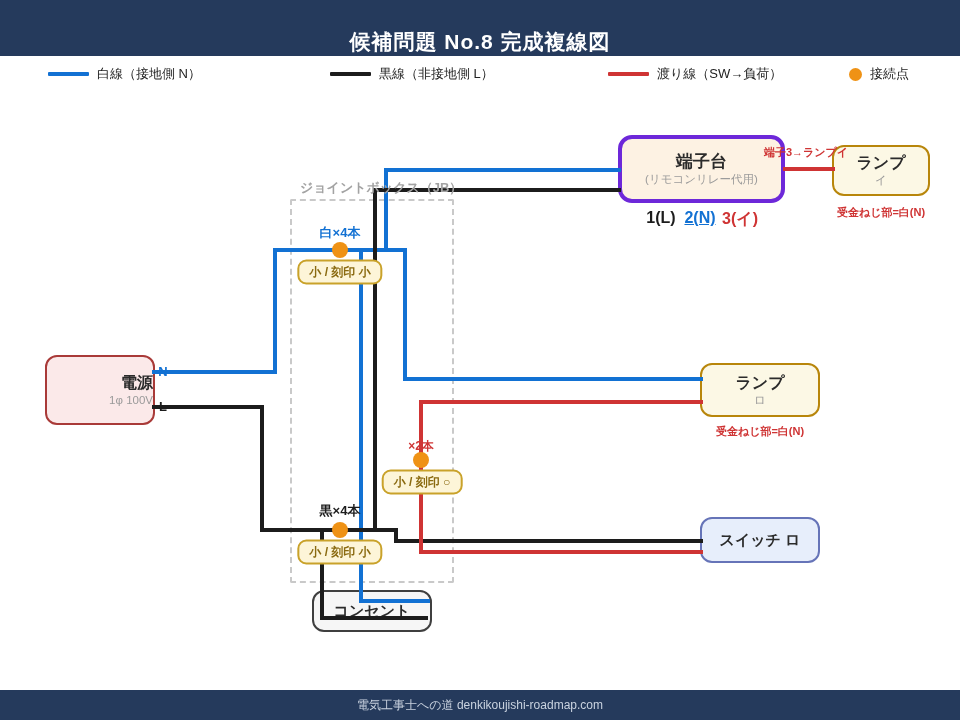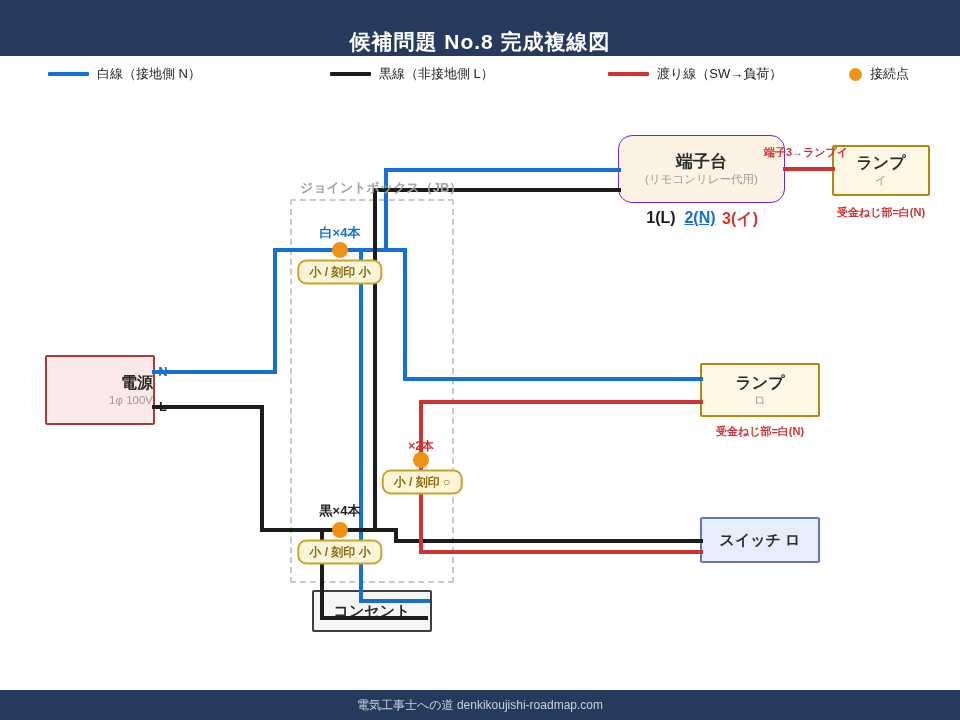--- a/index.html
+++ b/index.html
@@ -25,29 +25,29 @@
   .legend-item .swatch-dot{width:13px;height:13px;border-radius:50%;}
   .legend-item .ltxt{font-size:13px;font-weight:normal;color:#222222;white-space:nowrap;}
   
   .jb-rect{
     position:absolute;left:290px;top:199px;width:160px;height:380px;
     border:2px dashed #c9c9c9;border-radius:2px;
   }
   .jb-label{position:absolute;left:300px;top:179px;font-size:13px;font-weight:bold;color:#a3a3a3;white-space:nowrap;}
   
   .box{
-    position:absolute;box-sizing:border-box;border-radius:2px;
+    position:absolute;box-sizing:border-box;border-radius:12px;
     display:flex;flex-direction:column;align-items:center;justify-content:center;
     line-height:1.25;
   }
   .box .btitle{font-weight:bold;color:#2b2b2b;white-space:nowrap;}
   .box .bsub{color:#9a9a9a;font-size:11.5px;white-space:nowrap;}
   .box-power{left:45px;top:355px;width:110px;height:70px;background:#fbe9e9;border:2.5px solid #a93a38;align-items:flex-end;}
   .box-power .btitle{font-size:16px;}
-  .box-terminal{left:618px;top:135px;width:167px;height:68px;background:#fdf2e3;border:1px solid #6d28d9;border-radius:14px;}
+  .box-terminal{left:618px;top:135px;width:167px;height:68px;background:#fdf2e3;border:4px solid #6d28d9;border-radius:14px;}
   .box-terminal .btitle{font-size:17px;}
   .box-lamp-i{left:832px;top:145px;width:98px;height:51px;background:#fcf8e5;border:2.5px solid #b8860b;}
   .box-lamp-i .btitle{font-size:16px;}
   .box-lamp-ro{left:700px;top:363px;width:120px;height:54px;background:#fcf8e5;border:2.5px solid #b8860b;}
   .box-lamp-ro .btitle{font-size:16px;}
   .box-switch{left:700px;top:517px;width:120px;height:46px;background:#e7eefb;border:2.5px solid #6674b8;}
   .box-switch .btitle{font-size:15px;}
   .box-outlet{left:312px;top:590px;width:120px;height:42px;background:#f6f6f6;border:2.5px solid #3f3f3f;}
   .box-outlet .btitle{font-size:15px;}
   

